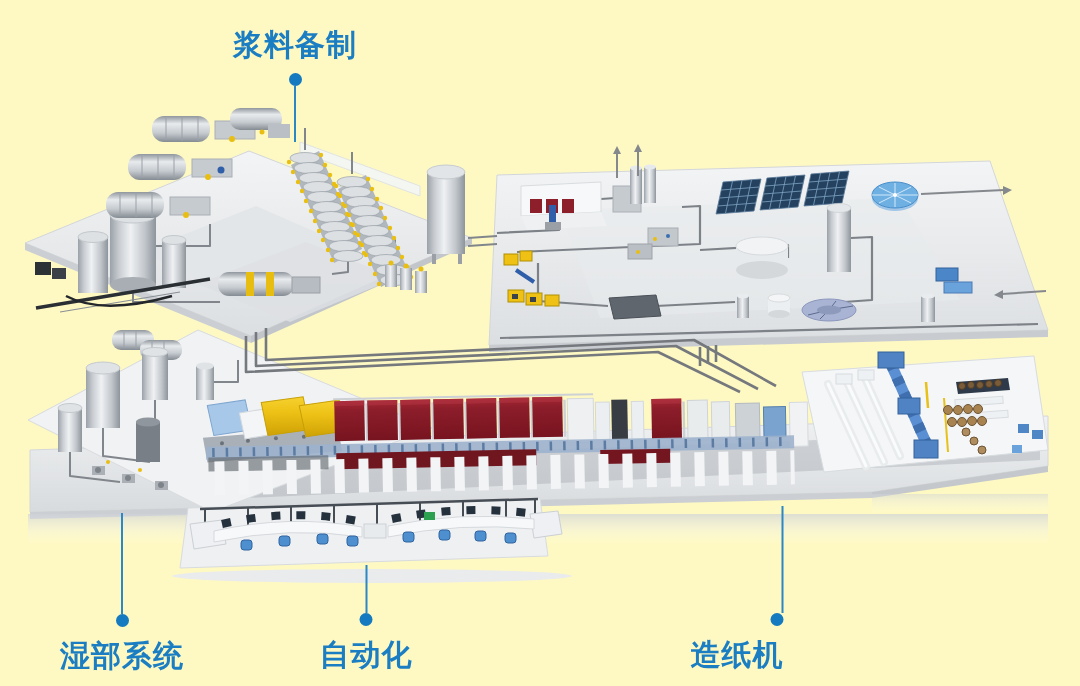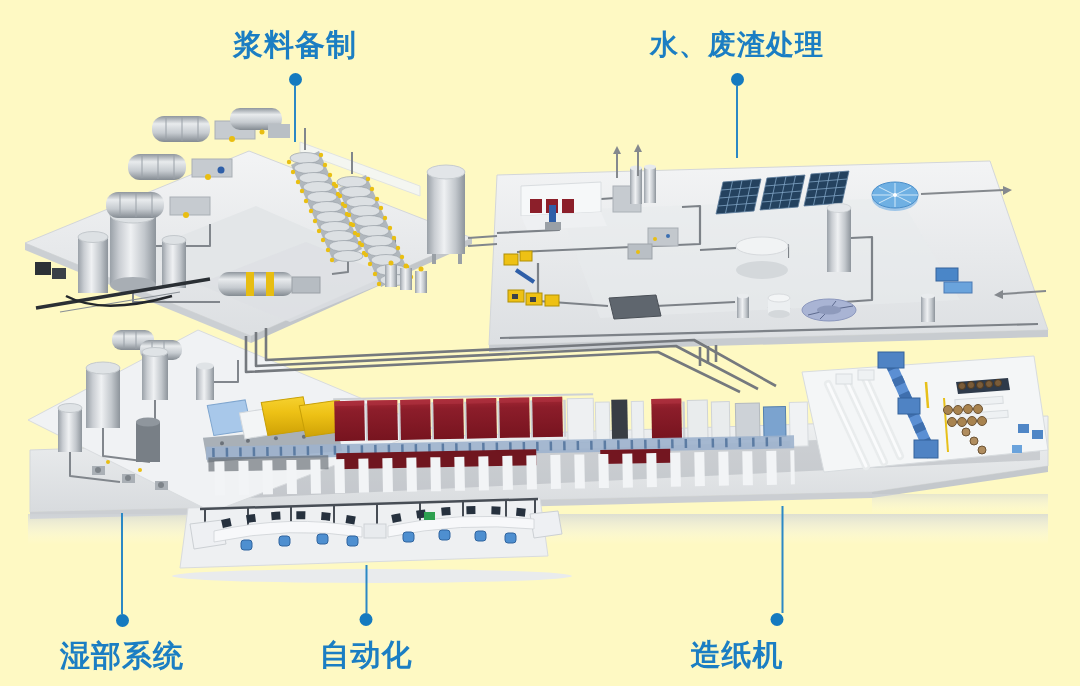--- a/index.html
+++ b/index.html
@@ -492,25 +492,20 @@
     </g>
   </g>
 </svg>
 
 <div class="callout co-top" style="left:295px;top:28px;">
   <div class="co-label">浆料备制</div>
   <div class="co-dot"></div>
   <div class="co-line" style="height:56px;"></div>
 </div>
 
-<div class="callout co-top" style="left:737px;top:28px;">
-  <div class="co-label small">水、废渣处理</div>
-  <div class="co-dot"></div>
-  <div class="co-line" style="height:72px;"></div>
-</div>
 
 <div class="callout co-bottom" style="left:122px;top:513px;">
   <div class="co-line" style="height:101px;"></div>
   <div class="co-dot"></div>
   <div class="co-label">湿部系统</div>
 </div>
 
 <div class="callout co-bottom" style="left:366px;top:565px;">
   <div class="co-line" style="height:48px;"></div>
   <div class="co-dot"></div>

